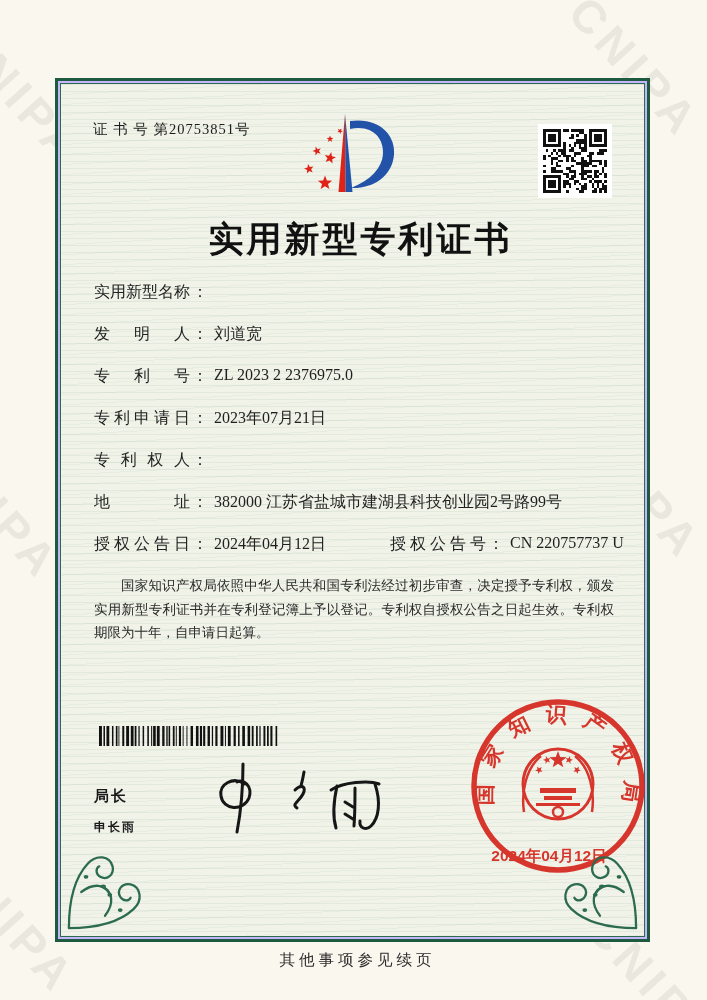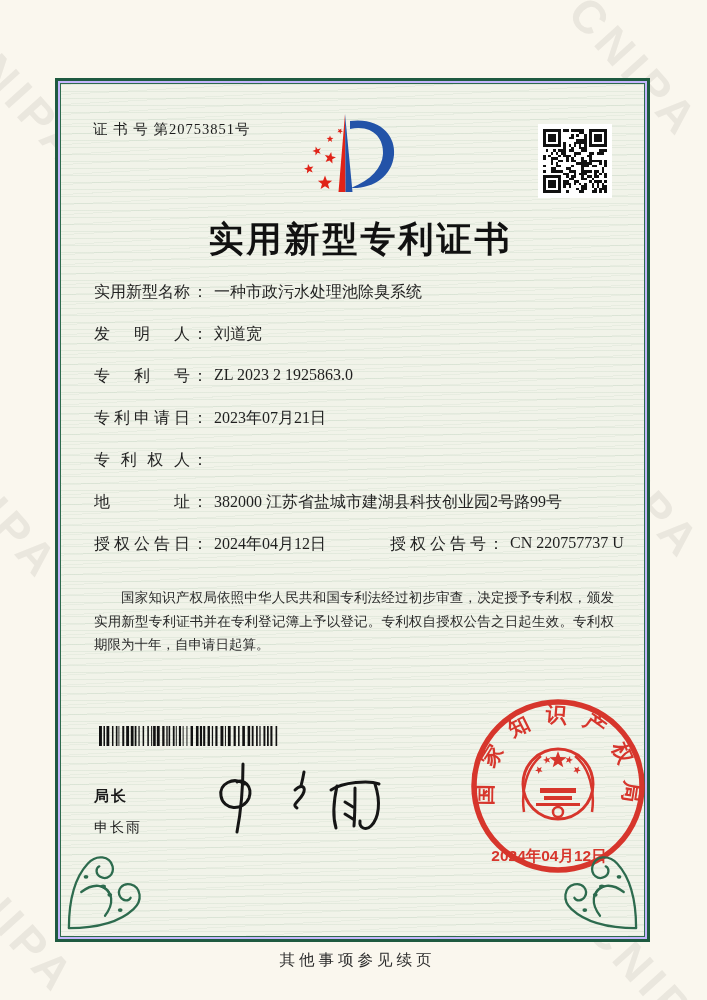--- a/index.html
+++ b/index.html
@@ -34,27 +34,27 @@
          font-size:35px;font-weight:bold;color:#111;letter-spacing:3px;}
 
   .fields{position:absolute;left:33px;top:198px;width:540px;}
   .field-row{height:42px;display:flex;align-items:flex-start;font-size:16px;color:#1f1f1f;}
   .jlabel{display:inline-flex;justify-content:space-between;width:96px;flex:0 0 96px;color:#1f1f1f;}
   .colon{margin:0 6px 0 2px;}
   .field-value{white-space:nowrap;}
   .grant-gap{margin-left:44px;display:inline-flex;}
 
   .paras{position:absolute;left:33px;top:490px;width:520px;font-size:13.5px;line-height:23.5px;color:#2a2a2a;}
-  .paras p{margin:12px 0 9px 0;text-indent:2em;text-align:justify;}
+  .paras p{margin:0 0 9px 0;text-indent:2em;text-align:justify;}
 
   .barcode{position:absolute;left:38px;top:642px;width:180px;height:20px;}
 
   .signer-title{position:absolute;left:33px;top:703px;font-size:15px;font-weight:600;color:#1b1b1b;
                 font-family:"Liberation Sans","DejaVu Sans",sans-serif;letter-spacing:2px;text-align:right;}
-  .signer-name{position:absolute;left:33px;top:735px;font-size:14px;font-weight:400;color:#1b1b1b;
+  .signer-name{position:absolute;left:33px;top:735px;font-size:12px;font-weight:700;color:#1b1b1b;
                 font-family:"Liberation Sans","DejaVu Sans",sans-serif;letter-spacing:2px;}
   .signature{position:absolute;left:142px;top:672px;width:200px;height:82px;}
 
   .seal{position:absolute;left:400px;top:612px;width:195px;height:185px;opacity:0.92;}
 
   .page-num{position:absolute;left:0;right:0;top:830px;text-align:center;font-size:12px;
             color:#2a2a2a;letter-spacing:2px;}
 
   .flourish{position:absolute;bottom:6px;width:95px;height:95px;}
   .flourish.br{right:6px;}
@@ -403,39 +403,38 @@
         <div class="field-row">
           <span class="jlabel">
               <span>实</span>
               <span>用</span>
               <span>新</span>
               <span>型</span>
               <span>名</span>
               <span>称</span>
             </span>
             <span class="colon">：</span>
-          <span class="field-value">一种市政污水处理池除臭系统</span>
         </div>
         <div class="field-row">
           <span class="jlabel">
               <span>发</span>
               <span>明</span>
               <span>人</span>
             </span>
             <span class="colon">：</span>
           <span class="field-value">刘道宽</span>
         </div>
         <div class="field-row">
           <span class="jlabel">
               <span>专</span>
               <span>利</span>
               <span>号</span>
             </span>
             <span class="colon">：</span>
-          <span class="field-value">ZL 2023 2 1925863.0</span>
+          <span class="field-value">ZL 2023 2 2376975.0</span>
         </div>
         <div class="field-row">
           <span class="jlabel">
               <span>专</span>
               <span>利</span>
               <span>申</span>
               <span>请</span>
               <span>日</span>
             </span>
             <span class="colon">：</span>

